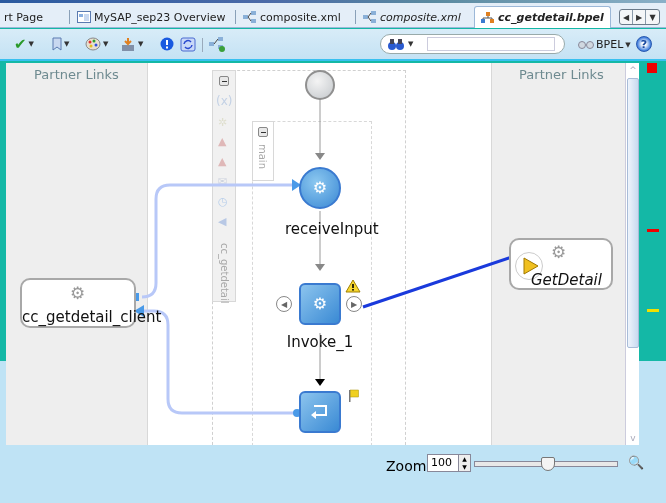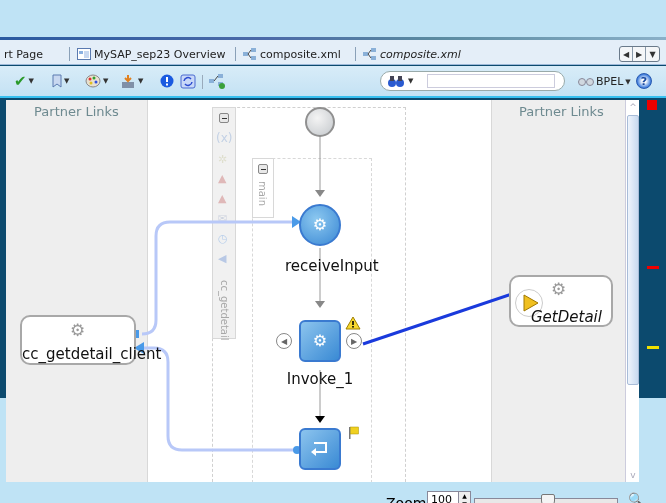--- a/index.html
+++ b/index.html
@@ -1,17 +1,17 @@
 <!DOCTYPE html>
 <html><head>
 <meta charset="utf-8">
 <style>
   * { box-sizing: border-box; margin: 0; padding: 0; }
   html, body { width: 666px; height: 503px; overflow: hidden; background: #bfe3f5; font-family: "DejaVu Sans", sans-serif; font-size: 11px; color: #000; }
-  .root { position: relative; width: 666px; height: 361px; background: #0c4a6e; margin-top: 37px; }
+  .root { position: relative; width: 666px; height: 361px; background: #14b8a6; }
 
   
   .top-strip { position: absolute; left: 0; top: 0; width: 666px; height: 3px; background: linear-gradient(90deg, #2a5aa0 0%, #4b6aa8 40%, #5a8aa0 65%, #8ab0c8 100%); }
 
   
   .tabbar { position: absolute; left: 0; top: 3px; width: 666px; height: 25px; background: #e4eef8; border-bottom: 1px solid #9cb8d8; }
   .tab { position: absolute; top: 3px; height: 22px; display: flex; align-items: center; gap: 3px; font-size: 11px; color: #222; white-space: nowrap; }
   .tab .sep { width: 1px; height: 14px; background: #8aa0b8; margin-right: 4px; }
   .tab.active { background: #fff; border: 1px solid #9cb8d8; border-bottom: none; border-radius: 3px 3px 0 0; padding: 0 6px; font-weight: bold; font-style: italic; }
   .tab.italic { font-style: italic; }
@@ -103,20 +103,29 @@
       <span class="sep"></span>
       <svg class="ico16" viewBox="0 0 14 12">
           <rect x="0" y="4" width="5" height="4" fill="#8ab0d8"></rect>
           <rect x="8" y="0" width="5" height="4" fill="#8ab0d8"></rect>
           <rect x="8" y="8" width="5" height="4" fill="#8ab0d8"></rect>
           <line x1="5" y1="6" x2="8" y2="2" stroke="#444"></line>
           <line x1="5" y1="6" x2="8" y2="10" stroke="#444"></line>
         </svg>
       <span>composite.xml</span>
     </div>
+    <div class="tab active" style="left:474px;">
+      <svg class="ico16" viewBox="0 0 14 12">
+          <rect x="5" y="0" width="4" height="4" fill="#e08020"></rect>
+          <rect x="0" y="7" width="4" height="4" fill="#3a7ad0"></rect>
+          <rect x="9" y="7" width="4" height="4" fill="#e08020"></rect>
+          <path d="M7 4 V6 H2 V7 M7 6 H11 V7" stroke="#555" fill="none"></path>
+        </svg>
+      <span>cc_getdetail.bpel</span>
+    </div>
     <div class="tab-nav">
       <span>◀</span>
       <span>▶</span>
       <span>▼</span>
     </div>
   </div>
 
   <div class="toolbar">
     <div class="tb-item" style="left:14px;">
       <span style="color:#2a9a2a;font-size:15px;font-weight:bold;">✔</span>

